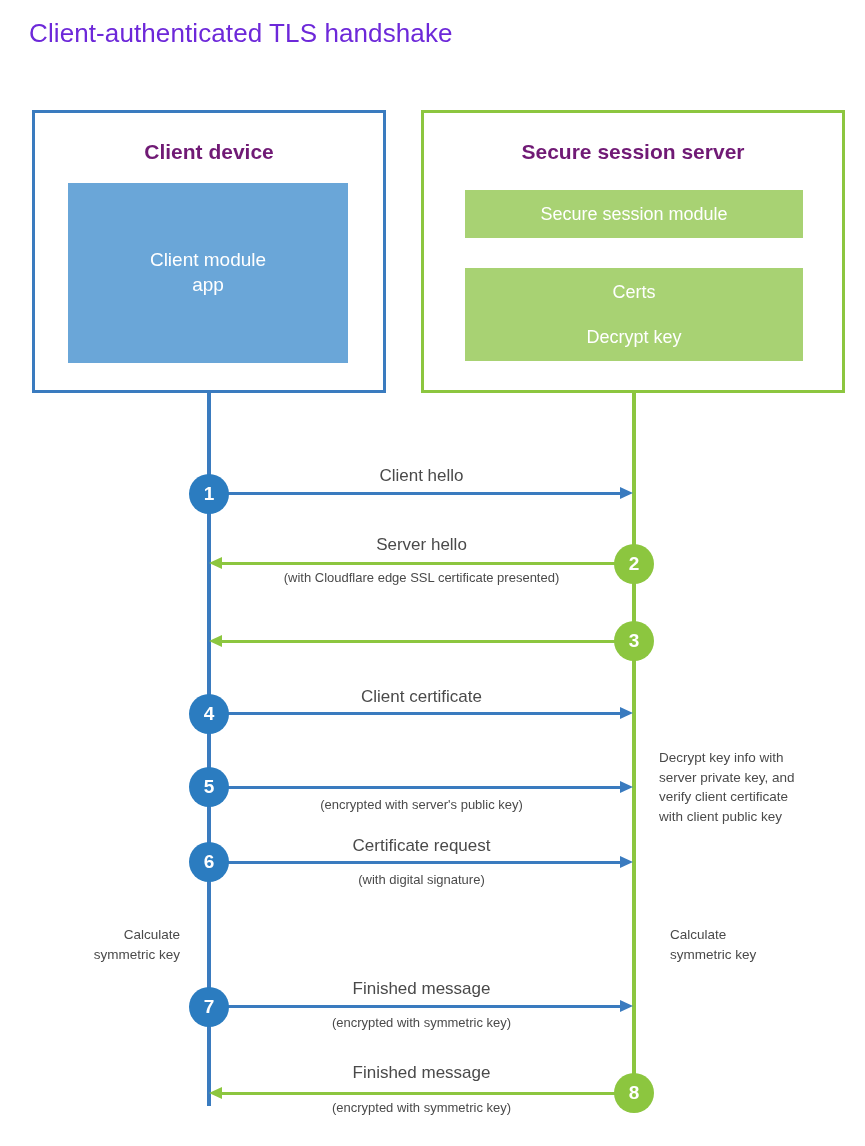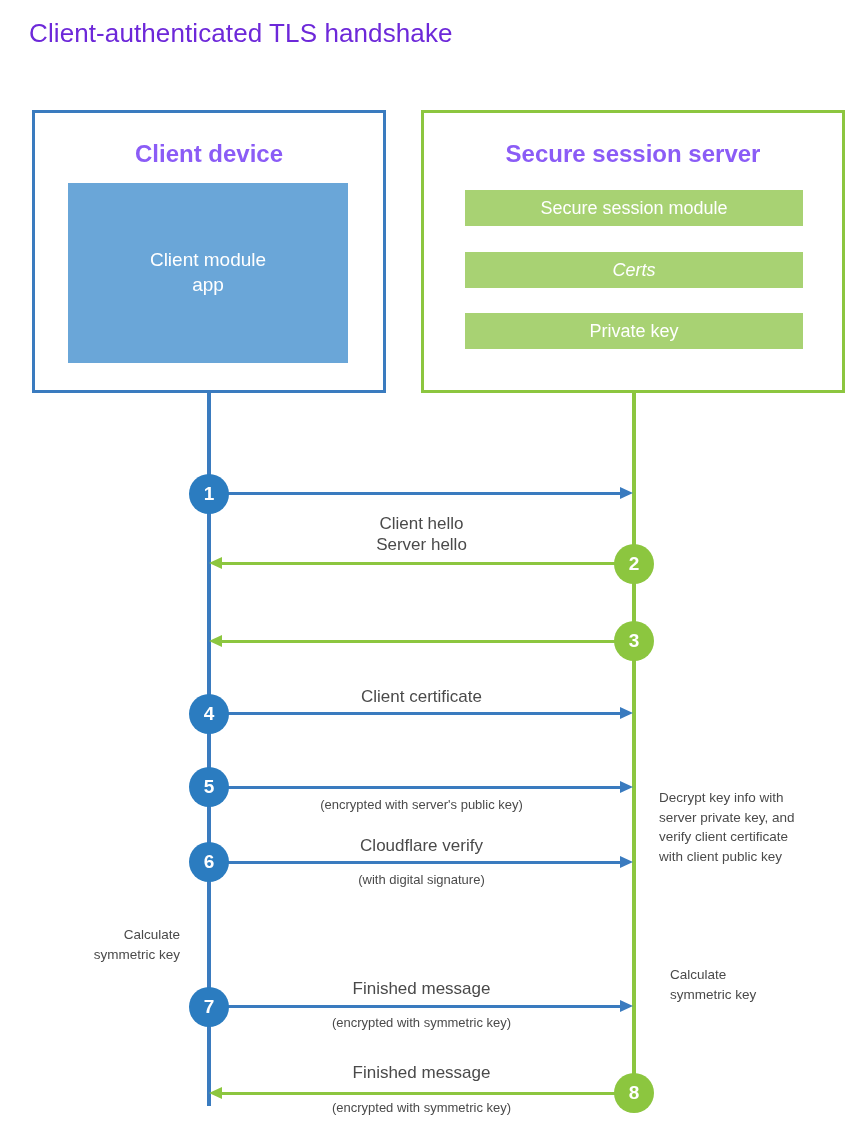--- a/index.html
+++ b/index.html
@@ -50,23 +50,23 @@
     width: 424px;
     height: 283px;
     border: 3px solid #8cc63f;
   }
   .actor-title {
     position: absolute;
     left: 0;
     right: 0;
     top: 27px;
     text-align: center;
-    font-size: 24px;
+    font-size: 21px;
     font-weight: bold;
-    color: #8b5cf6;
+    color: #701a75;
   }
 
   
   .client-app-block {
     position: absolute;
     left: 68px;
     top: 183px;
     width: 280px;
     height: 180px;
     background: #6aa6d8;
@@ -76,31 +76,31 @@
     text-align: center;
     color: #ffffff;
     font-size: 19px;
     line-height: 1.3;
     font-weight: 400;
   }
   .server-block {
     position: absolute;
     left: 465px;
     width: 338px;
-    height: 36px;
+    height: 48px;
     background: #a8d273;
     display: flex;
     align-items: center;
     justify-content: center;
     color: #ffffff;
     font-size: 18px;
     font-weight: 400;
   }
   .server-block.b0 { top: 190px; }
-  .server-block.b1 { top: 252px; font-style: italic; }
+  .server-block.b1 { top: 268px; }
   .server-block.b2 { top: 313px; }
 
   
   .lifeline {
     position: absolute;
     width: 4px;
   }
   .lifeline.client {
     left: 207px;
     top: 393px;
@@ -170,21 +170,21 @@
   .step-badge.green { background: #8cc63f; }
 
   
   .side-note {
     position: absolute;
     font-size: 13.5px;
     line-height: 1.45;
     color: #4a4a4a;
   }
   .side-note.left  { text-align: right; }
-  .side-note.right { text-align: left; margin-top: 40px; }
+  .side-note.right { text-align: left; }
 </style>
 </head>
 <body>
 
 <div id="canvas">
 
   <div class="page-title">Client-authenticated TLS handshake</div>
 
   <div class="actor-box client">
     <div class="actor-title">Client device</div>
@@ -194,55 +194,56 @@
       <div>Client module</div>
       <div>app</div>
     </div>
   </div>
 
   <div class="actor-box server">
     <div class="actor-title">Secure session server</div>
   </div>
   <div class="server-block b0">Secure session module</div>
   <div class="server-block b1">Certs</div>
-  <div class="server-block b2">Private key</div>
+  <div class="server-block b2">Decrypt key</div>
 
   <div class="lifeline client"></div>
   <div class="lifeline server"></div>
 
-  <div class="msg-label" style="left:209px; top:466px; width:425px;margin-top:48px;">Client hello</div>
+  <div class="msg-label" style="left:209px; top:466px; width:425px;">Client hello</div>
   <div class="msg-arrow blue" style="left:209px; top:492px; width:412px;">
     <span class="head right"></span>
   </div>
   <div class="step-badge blue" style="left:189px; top:474px;">1</div>
 
   <div class="msg-label" style="left:209px; top:535px; width:425px;">Server hello</div>
   <div class="msg-arrow green" style="left:221px; top:562px; width:411px;">
     <span class="head left"></span>
   </div>
+  <div class="msg-sublabel" style="left:209px; top:570px; width:425px;">(with Cloudflare edge SSL certificate presented)</div>
   <div class="step-badge green" style="left:614px; top:544px;">2</div>
 
   <div class="msg-arrow green" style="left:221px; top:640px; width:411px;">
     <span class="head left"></span>
   </div>
   <div class="step-badge green" style="left:614px; top:621px;">3</div>
 
   <div class="msg-label" style="left:209px; top:687px; width:425px;">Client certificate</div>
   <div class="msg-arrow blue" style="left:209px; top:712px; width:412px;">
     <span class="head right"></span>
   </div>
   <div class="step-badge blue" style="left:189px; top:694px;">4</div>
 
   <div class="msg-arrow blue" style="left:209px; top:786px; width:412px;">
     <span class="head right"></span>
   </div>
   <div class="msg-sublabel" style="left:209px; top:797px; width:425px;">(encrypted with server's public key)</div>
   <div class="step-badge blue" style="left:189px; top:767px;">5</div>
 
-  <div class="msg-label" style="left:209px; top:836px; width:425px;">Cloudflare verify</div>
+  <div class="msg-label" style="left:209px; top:836px; width:425px;">Certificate request</div>
   <div class="msg-arrow blue" style="left:209px; top:861px; width:412px;">
     <span class="head right"></span>
   </div>
   <div class="msg-sublabel" style="left:209px; top:872px; width:425px;">(with digital signature)</div>
   <div class="step-badge blue" style="left:189px; top:842px;">6</div>
 
   <div class="msg-label" style="left:209px; top:979px; width:425px;">Finished message</div>
   <div class="msg-arrow blue" style="left:209px; top:1005px; width:412px;">
     <span class="head right"></span>
   </div>

